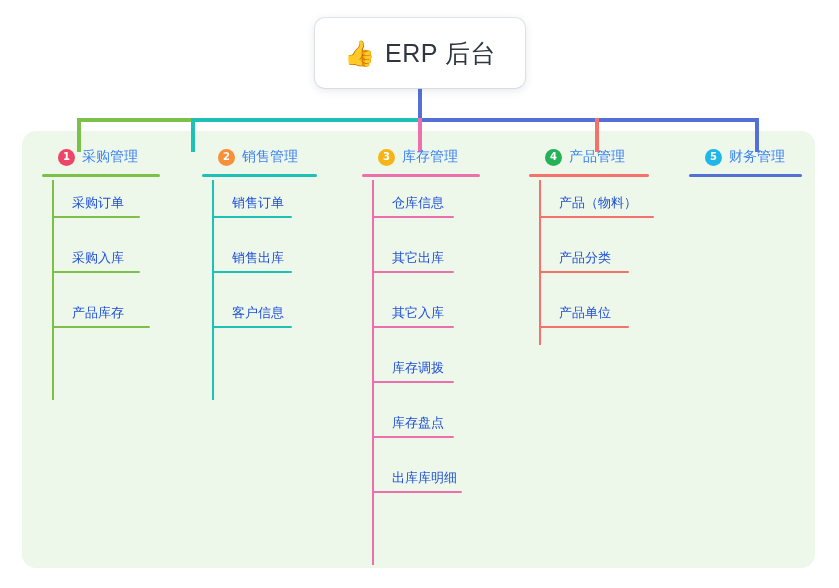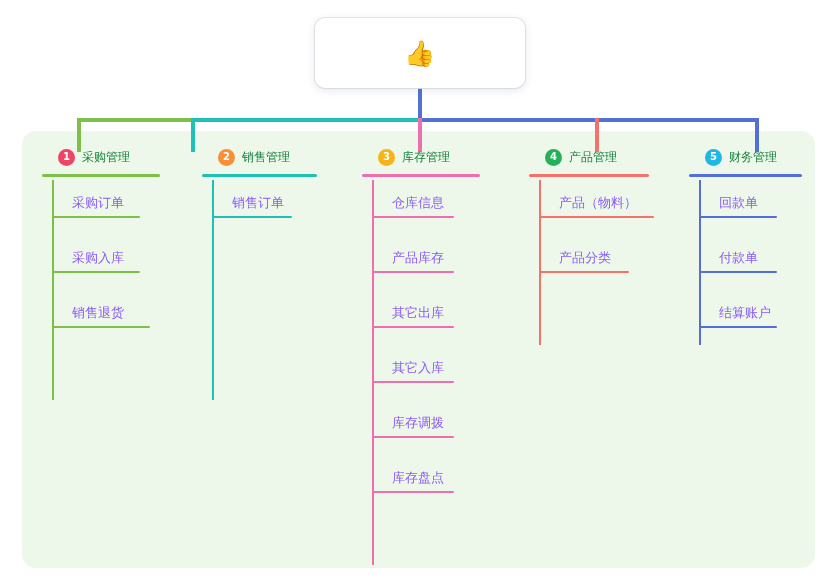--- a/index.html
+++ b/index.html
@@ -36,26 +36,26 @@
     pointer-events:none;}
 
   
   .col{position:absolute;top:140px;}
   .col-head{position:relative;height:34px;display:flex;align-items:center;gap:7px;
     padding-left:18px;box-sizing:border-box;}
   .badge{width:17px;height:17px;border-radius:50%;flex:0 0 auto;
     display:flex;align-items:center;justify-content:center;
     color:#fff;font-size:10px;line-height:1;font-weight:bold;
     font-family:"DejaVu Sans","Liberation Sans",sans-serif;}
-  .col-title{font-size:12px;color:#15803d;white-space:nowrap;}
+  .col-title{font-size:14px;color:#3b82f6;white-space:nowrap;}
   .head-rule{position:absolute;left:2px;top:34px;height:3px;border-radius:2px;}
 
   .items{position:relative;margin-top:6px;}
   .item{position:relative;height:55px;}
-  .item-label{position:absolute;left:32px;top:14px;font-size:13px;color:#8b5cf6;
+  .item-label{position:absolute;left:32px;top:14px;font-size:13px;color:#1d4ed8;
     white-space:nowrap;}
   .item-rule{position:absolute;left:12px;top:36px;height:2px;border-radius:1px;}
 </style>
 </head>
 <body>
 
 <div id="stage">
 
   <div class="panel"></div>
 
@@ -85,113 +85,111 @@
           <span style="position: absolute; left: 12px; top: 0px; width: 2px; height: 220px; background: rgb(124, 192, 74);"></span>
           <div class="item">
             <span class="item-label">采购订单</span>
             <span class="item-rule" style="background: rgb(124, 192, 74); width: 88px;"></span>
           </div>
           <div class="item">
             <span class="item-label">采购入库</span>
             <span class="item-rule" style="background: rgb(124, 192, 74); width: 88px;"></span>
           </div>
           <div class="item">
-            <span class="item-label">销售退货</span>
+            <span class="item-label">产品库存</span>
             <span class="item-rule" style="background: rgb(124, 192, 74); width: 98px;"></span>
           </div>
         </div>
       </div>
       <div class="col" style="left: 200px; width: 115px;">
         <div class="col-head">
           <span class="badge" style="background: rgb(247, 144, 57);">2</span>
           <span class="col-title">销售管理</span>
           <span class="head-rule" style="background: rgb(31, 192, 181); width: 115px;"></span>
         </div>
         <div class="items">
           <span style="position: absolute; left: 12px; top: 0px; width: 2px; height: 220px; background: rgb(31, 192, 181);"></span>
           <div class="item">
             <span class="item-label">销售订单</span>
+            <span class="item-rule" style="background: rgb(31, 192, 181); width: 80px;"></span>
+          </div>
+          <div class="item">
+            <span class="item-label">销售出库</span>
+            <span class="item-rule" style="background: rgb(31, 192, 181); width: 80px;"></span>
+          </div>
+          <div class="item">
+            <span class="item-label">客户信息</span>
             <span class="item-rule" style="background: rgb(31, 192, 181); width: 80px;"></span>
           </div>
         </div>
       </div>
       <div class="col" style="left: 360px; width: 118px;">
         <div class="col-head">
           <span class="badge" style="background: rgb(245, 181, 26);">3</span>
           <span class="col-title">库存管理</span>
           <span class="head-rule" style="background: rgb(237, 111, 174); width: 118px;"></span>
         </div>
         <div class="items">
           <span style="position: absolute; left: 12px; top: 0px; width: 2px; height: 385px; background: rgb(237, 111, 174);"></span>
           <div class="item">
             <span class="item-label">仓库信息</span>
             <span class="item-rule" style="background: rgb(237, 111, 174); width: 82px;"></span>
           </div>
           <div class="item">
-            <span class="item-label">产品库存</span>
-            <span class="item-rule" style="background: rgb(237, 111, 174); width: 82px;"></span>
-          </div>
-          <div class="item">
             <span class="item-label">其它出库</span>
             <span class="item-rule" style="background: rgb(237, 111, 174); width: 82px;"></span>
           </div>
           <div class="item">
             <span class="item-label">其它入库</span>
             <span class="item-rule" style="background: rgb(237, 111, 174); width: 82px;"></span>
           </div>
           <div class="item">
             <span class="item-label">库存调拨</span>
             <span class="item-rule" style="background: rgb(237, 111, 174); width: 82px;"></span>
           </div>
           <div class="item">
             <span class="item-label">库存盘点</span>
             <span class="item-rule" style="background: rgb(237, 111, 174); width: 82px;"></span>
+          </div>
+          <div class="item">
+            <span class="item-label">出库库明细</span>
+            <span class="item-rule" style="background: rgb(237, 111, 174); width: 90px;"></span>
           </div>
         </div>
       </div>
       <div class="col" style="left: 527px; width: 120px;">
         <div class="col-head">
           <span class="badge" style="background: rgb(36, 178, 89);">4</span>
           <span class="col-title">产品管理</span>
           <span class="head-rule" style="background: rgb(244, 113, 108); width: 120px;"></span>
         </div>
         <div class="items">
           <span style="position: absolute; left: 12px; top: 0px; width: 2px; height: 165px; background: rgb(244, 113, 108);"></span>
           <div class="item">
             <span class="item-label">产品（物料）</span>
             <span class="item-rule" style="background: rgb(244, 113, 108); width: 115px;"></span>
           </div>
           <div class="item">
             <span class="item-label">产品分类</span>
             <span class="item-rule" style="background: rgb(244, 113, 108); width: 90px;"></span>
           </div>
+          <div class="item">
+            <span class="item-label">产品单位</span>
+            <span class="item-rule" style="background: rgb(244, 113, 108); width: 90px;"></span>
+          </div>
         </div>
       </div>
       <div class="col" style="left: 687px; width: 113px;">
         <div class="col-head">
           <span class="badge" style="background: rgb(31, 182, 232);">5</span>
           <span class="col-title">财务管理</span>
           <span class="head-rule" style="background: rgb(84, 112, 214); width: 113px;"></span>
         </div>
-        <div class="items">
-          <span style="position: absolute; left: 12px; top: 0px; width: 2px; height: 165px; background: rgb(84, 112, 214);"></span>
-          <div class="item">
-            <span class="item-label">回款单</span>
-            <span class="item-rule" style="background: rgb(84, 112, 214); width: 78px;"></span>
-          </div>
-          <div class="item">
-            <span class="item-label">付款单</span>
-            <span class="item-rule" style="background: rgb(84, 112, 214); width: 78px;"></span>
-          </div>
-          <div class="item">
-            <span class="item-label">结算账户</span>
-            <span class="item-rule" style="background: rgb(84, 112, 214); width: 78px;"></span>
-          </div>
-        </div>
       </div>
     </div>
 
 <div class="title-card">
       <div class="title-inner">
         <span class="title-emoji">👍</span>
+        <span class="title-text">ERP 后台</span>
       </div>
     </div>
   </div>
 
 </body></html>

